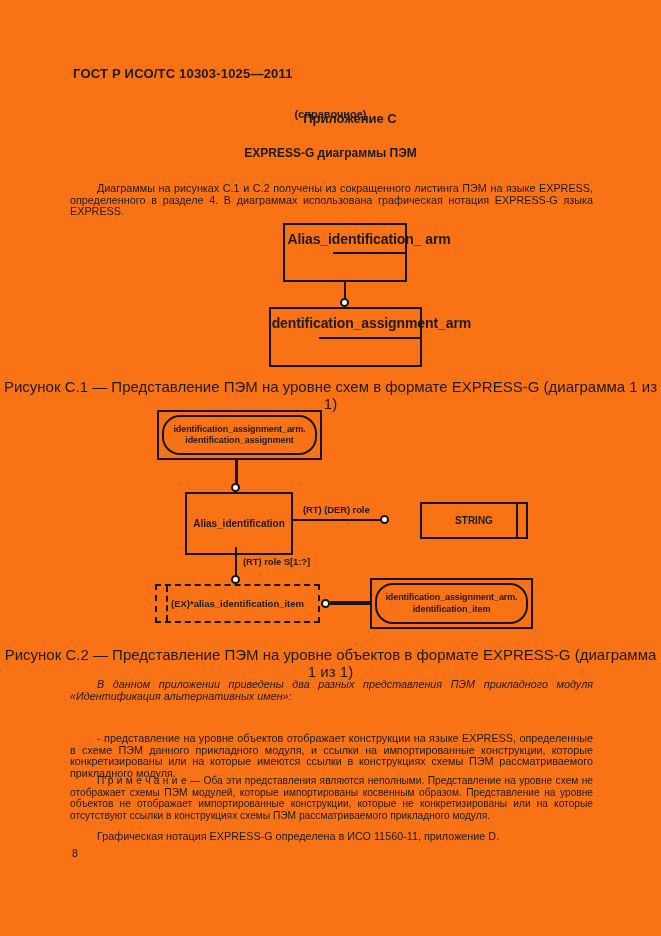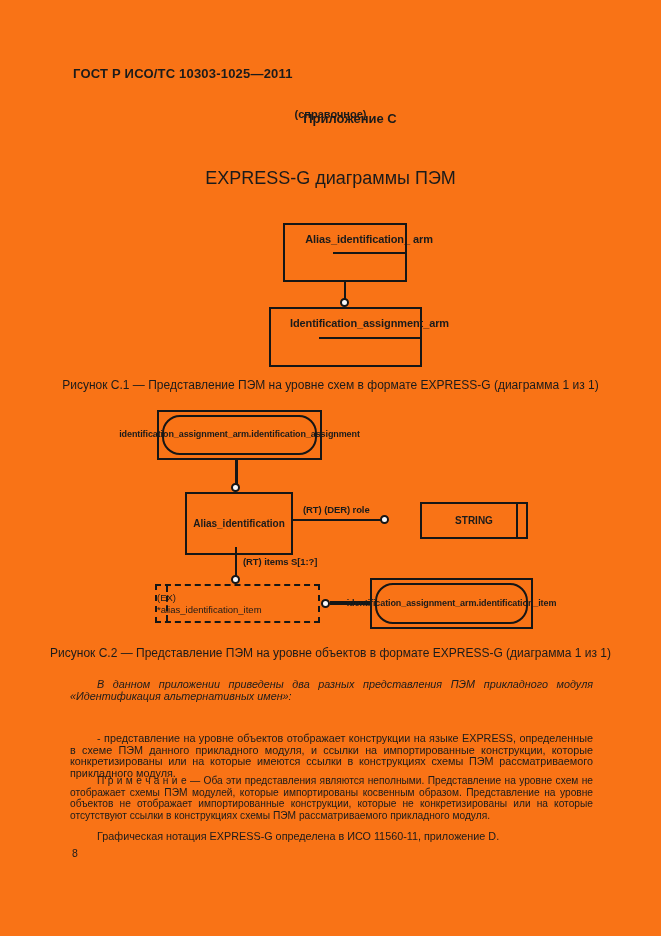--- a/index.html
+++ b/index.html
@@ -12,59 +12,59 @@
     overflow:hidden;
   }
   .abs{position:absolute;}
   .doc-header{
     left:73px;top:66px;
     font-size:13px;font-weight:bold;letter-spacing:0.2px;
   }
   .centered{left:0;right:0;text-align:center;}
   .annex-title{top:111px;font-size:13px;font-weight:bold;padding-left:39px;}
   .annex-subtitle{top:108px;font-size:11px;font-weight:bold;}
-  .section-title{top:168px;font-size:18px;font-weight:normal;}
+  .section-title{top:146px;font-size:12px;font-weight:bold;}
   .body-text{
     left:70px;width:523px;
     font-size:10.8px;line-height:11.6px;
     text-align:justify;
   }
   .body-text .fl-indent{display:inline-block;width:27px;}
   .note-text{font-size:10.2px;line-height:11.6px;}
-  .caption{font-size:12px;}
+  .caption{font-size:15px;}
   
   .dbox{border:2px solid #161616;box-sizing:border-box;background:transparent;}
   .schema-title{
     height:27px;border-bottom:2px solid #161616;
     display:flex;align-items:center;justify-content:center;
-    font-size:11px;font-weight:bold;letter-spacing:-0.1px;white-space:nowrap;margin-left:48px;
+    font-size:14px;font-weight:bold;letter-spacing:-0.1px;white-space:nowrap;margin-left:48px;
   }
   .entity-box{
     display:flex;align-items:center;justify-content:center;
     font-size:10px;font-weight:bold;white-space:nowrap;
   }
   .vline{background:#161616;width:2px;}
   .hline{background:#161616;height:2px;}
   .vline-thick{background:#161616;width:3px;}
   .hline-thick{background:#161616;height:4px;}
   .circle{
     width:9px;height:9px;border:2px solid #161616;border-radius:50%;
     background:#f8f8f8;box-sizing:border-box;
   }
   .ref-rect{border:2px solid #161616;box-sizing:border-box;}
   .stadium{
     position:absolute;left:3px;right:3px;top:3px;bottom:3px;
     border:2px solid #161616;border-radius:18px;box-sizing:border-box;
-    display:flex;flex-direction:row;align-items:center;justify-content:center;
+    display:flex;flex-direction:column;align-items:center;justify-content:center;
     font-size:9px;font-weight:bold;line-height:11.5px;white-space:nowrap;letter-spacing:-0.1px;
   }
   .dashed-box{
     border:2px dashed #161616;box-sizing:border-box;
-    display:flex;flex-direction:column;align-items:flex-start;justify-content:center;
-    font-size:9.5px;font-weight:normal;line-height:12px;white-space:nowrap;
+    display:flex;flex-direction:row;align-items:center;justify-content:center;
+    font-size:9.5px;font-weight:bold;line-height:12px;white-space:nowrap;
   }
   .dashed-inner-vline{
     position:absolute;left:9px;top:0;bottom:0;
     border-left:2px dashed #161616;
   }
   .string-inner-vline{
     position:absolute;right:8px;top:0;bottom:0;
     border-left:2px solid #161616;
   }
   .conn-label{
@@ -75,20 +75,21 @@
 </head>
 <body>
 
 <div class="page">
 
   <div class="abs doc-header">ГОСТ Р ИСО/ТС 10303-1025—2011</div>
   <div class="abs centered annex-title">Приложение С</div>
   <div class="abs centered annex-subtitle">(справочное)</div>
   <div class="abs centered section-title">EXPRESS-G диаграммы ПЭМ</div>
 
+  <div class="abs body-text" style="top:183px;"><span class="fl-indent"></span><span>Диаграммы на рисунках С.1 и С.2 получены из сокращенного листинга ПЭМ на языке EXPRESS, определенного в разделе 4. В диаграммах использована графическая нотация EXPRESS-G языка EXPRESS.</span></div>
 
   <div class="abs" style="left:0;top:0;width:661px;height:0;">
 
     <div class="abs dbox" style="left:283px;top:223px;width:124px;height:59px;">
       <div class="schema-title">Alias_identification_ arm</div>
     </div>
 
     <div class="abs vline" style="left:344px;top:282px;height:18px;"></div>
     <div class="abs circle" style="left:340px;top:298px;"></div>
 
@@ -114,21 +115,21 @@
 
     <div class="abs conn-label" style="left:303px;top:504px;">(RT) (DER) role</div>
     <div class="abs hline" style="left:293px;top:519px;width:89px;"></div>
     <div class="abs circle" style="left:380px;top:515px;"></div>
     <div class="abs dbox entity-box" style="left:392px;top:502px;width:108px;height:37px;margin-left:28px;">
       <span>STRING</span>
       <div class="string-inner-vline"></div>
     </div>
 
     <div class="abs vline" style="left:235px;top:547px;height:30px;"></div>
-    <div class="abs conn-label" style="left:243px;top:556px;">(RT) items S[1:?]</div>
+    <div class="abs conn-label" style="left:243px;top:556px;">(RT) role S[1:?]</div>
     <div class="abs circle" style="left:231px;top:575px;"></div>
 
     <div class="abs dashed-box" style="left:155px;top:584px;width:165px;height:39px;">
       <div class="dashed-inner-vline"></div>
       <span>(EX)</span>
       <span>*alias_identification_item</span>
     </div>
 
     <div class="abs circle" style="left:321px;top:599px;"></div>
     <div class="abs hline-thick" style="left:330px;top:601px;width:40px;"></div>

